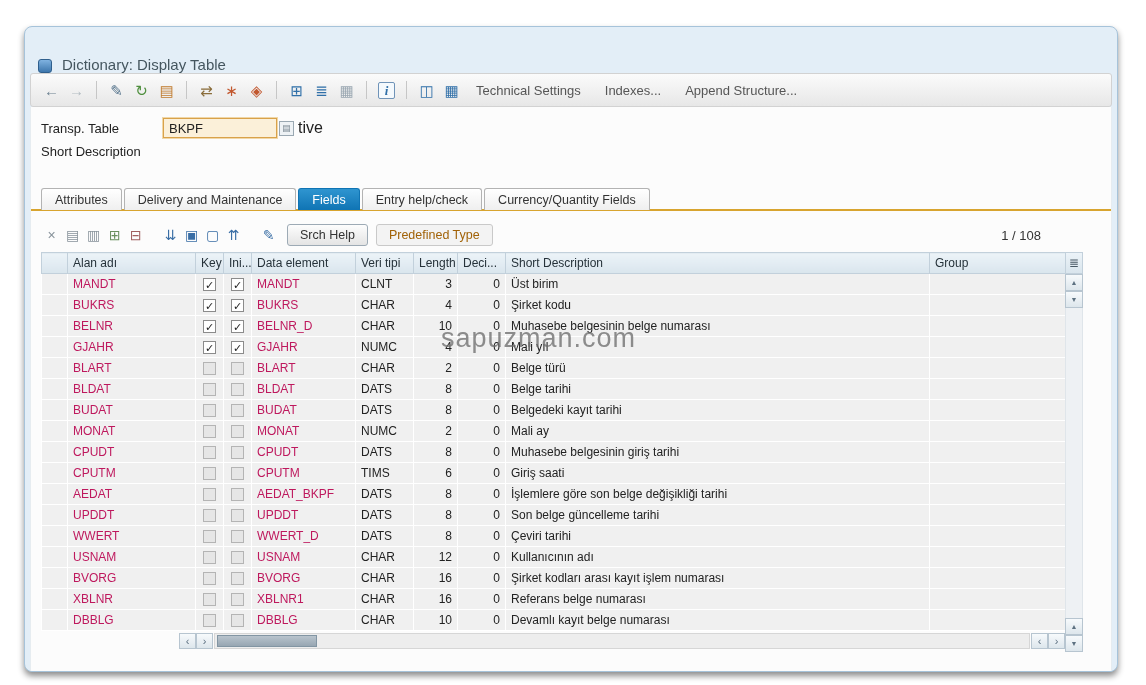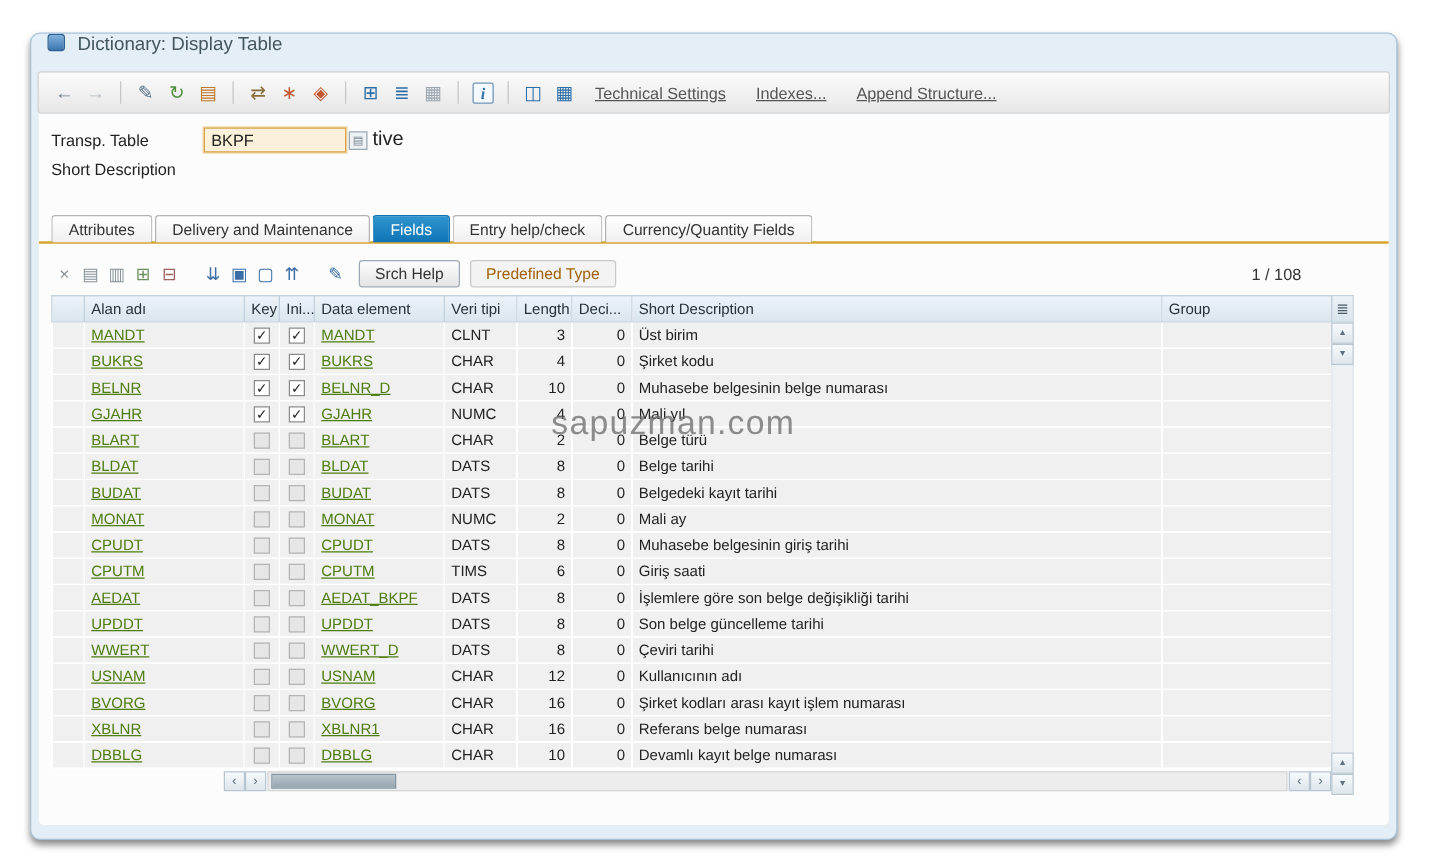--- a/index.html
+++ b/index.html
@@ -8,21 +8,21 @@
     width:1146px; height:685px; position:relative; overflow:hidden;
     background:#ffffff; font-family:"Liberation Sans", sans-serif; color:#222;
   }
   .window {
     position:absolute; left:24px; top:26px; width:1094px; height:646px;
     background:#e3eef7; border:1px solid #a6c3da; border-radius:8px;
     box-shadow:0 4px 6px rgba(0,0,0,.45);
     padding:0 5px 5px; overflow:hidden;
   }
   
-  .titlebar { height:30px; display:flex; align-items:flex-start; padding:0 8px; }
+  .titlebar { height:46px; display:flex; align-items:flex-end; padding:0 8px; }
   .winicon {
     width:14px; height:14px; border-radius:3px;
     background:linear-gradient(#7fb2e0,#3e77ad); border:1px solid #2f5f8d;
   }
   .title { font-size:15px; color:#45565f; margin-left:10px; }
   
   .toolbar {
     height:34px; background:linear-gradient(#fbfbfb,#e7e7e7);
     border:1px solid #d2d2d2; border-radius:3px;
     display:flex; align-items:center; padding:0 8px;
@@ -34,21 +34,21 @@
   }
   .tb-icon.boxed {
     width:17px; height:17px; margin:0 4px; border:1px solid #6f93b8; border-radius:2px;
     background:#f4f9fd; font-family:"Liberation Serif", serif; font-style:italic;
     font-weight:bold; font-size:13px;
   }
   .sep { width:1px; height:18px; background:#c6c6c6; margin:0 7px; display:inline-block; }
   .gap { width:14px; display:inline-block; }
   .tb-btn {
     background:none; border:none; font-family:inherit; font-size:13px; color:#565656;
-    padding:5px 12px; cursor:default;text-decoration:underline;
+    padding:5px 12px; cursor:default;
   }
   
   .content {
     background:#fcfcfc; height:570px; border-radius:0 0 5px 5px; position:relative;
     border:1px solid #e6ecf0; border-top:none; overflow:hidden;
   }
   
   .form { padding:10px 0 0 10px; }
   .frow { display:flex; align-items:center; height:22px; margin-bottom:1px; }
   .flabel { width:122px; font-size:13px; color:#222; }
@@ -93,21 +93,21 @@
     background:linear-gradient(#ecf3f8,#d9e5ed); border:1px solid #c2d0db;
     font-weight:normal; text-align:left; padding:3px 5px; height:21px; color:#26323a;
     white-space:nowrap; overflow:hidden;
   }
   table.grid td {
     background:#f0f0f0; border:1px solid #ffffff; padding:2px 5px; height:21px;
     white-space:nowrap; overflow:hidden; color:#222;
   }
   td.sel { background:#dbe5ee; }
   td.num { text-align:right; }
-  a.cell-link { color:#4d7c0f; text-decoration:underline; cursor:pointer; }
+  a.cell-link { color:#be185d; cursor:pointer; }
   .cb {
     display:inline-block; width:13px; height:13px; border:1px solid #8b8b8b; background:#fff;
     font-size:11px; line-height:12px; text-align:center; color:#222; vertical-align:middle;
   }
   .cb.off { background:#e6e6e6; border-color:#b4b4b4; }
   td.chk { text-align:center; }
   
   .vsb { position:absolute; right:0; top:29px; width:18px; display:flex; flex-direction:column; }
   .vsb-corner {
     height:22px; border:1px solid #c2d0db; background:linear-gradient(#ecf3f8,#d9e5ed);

